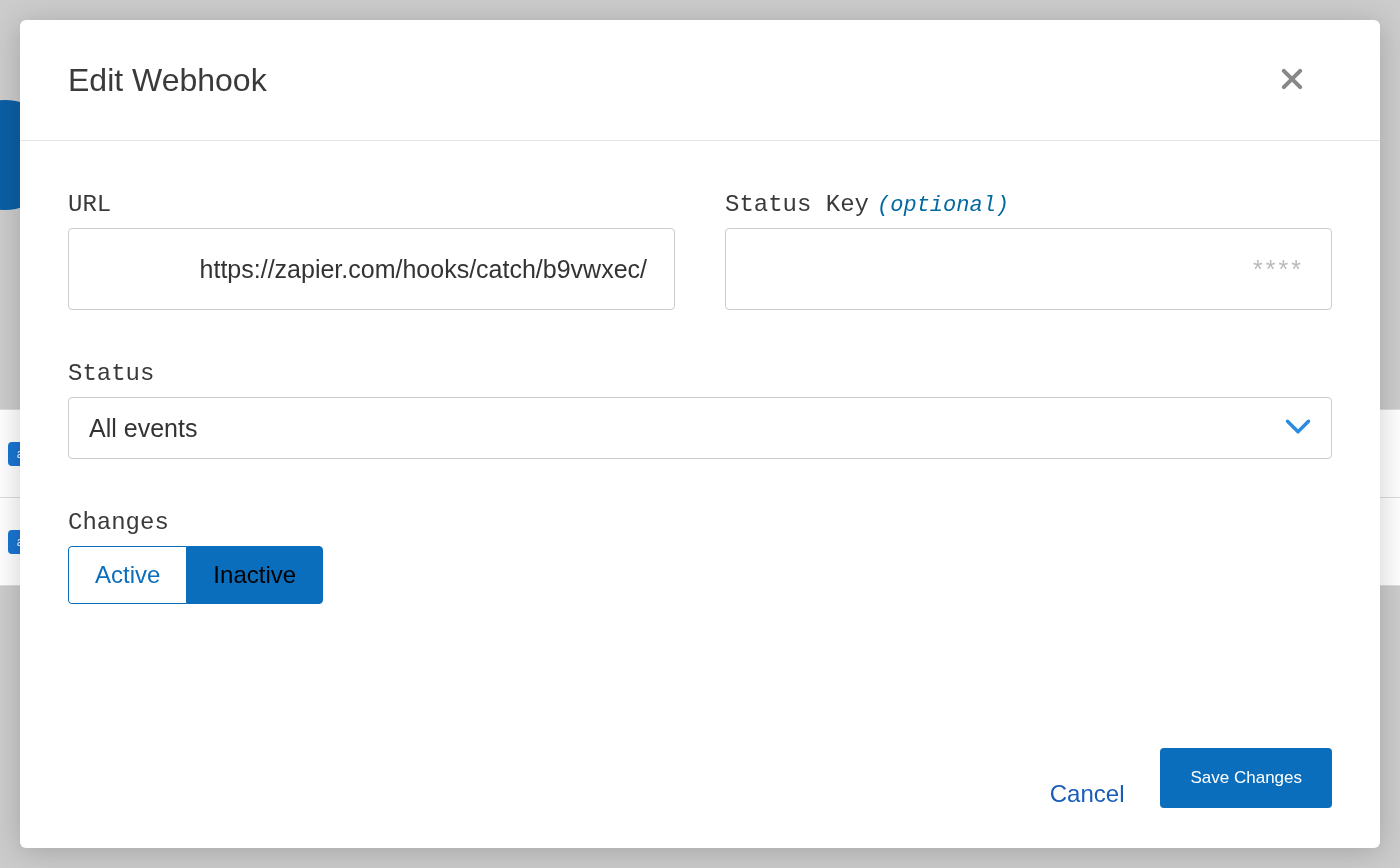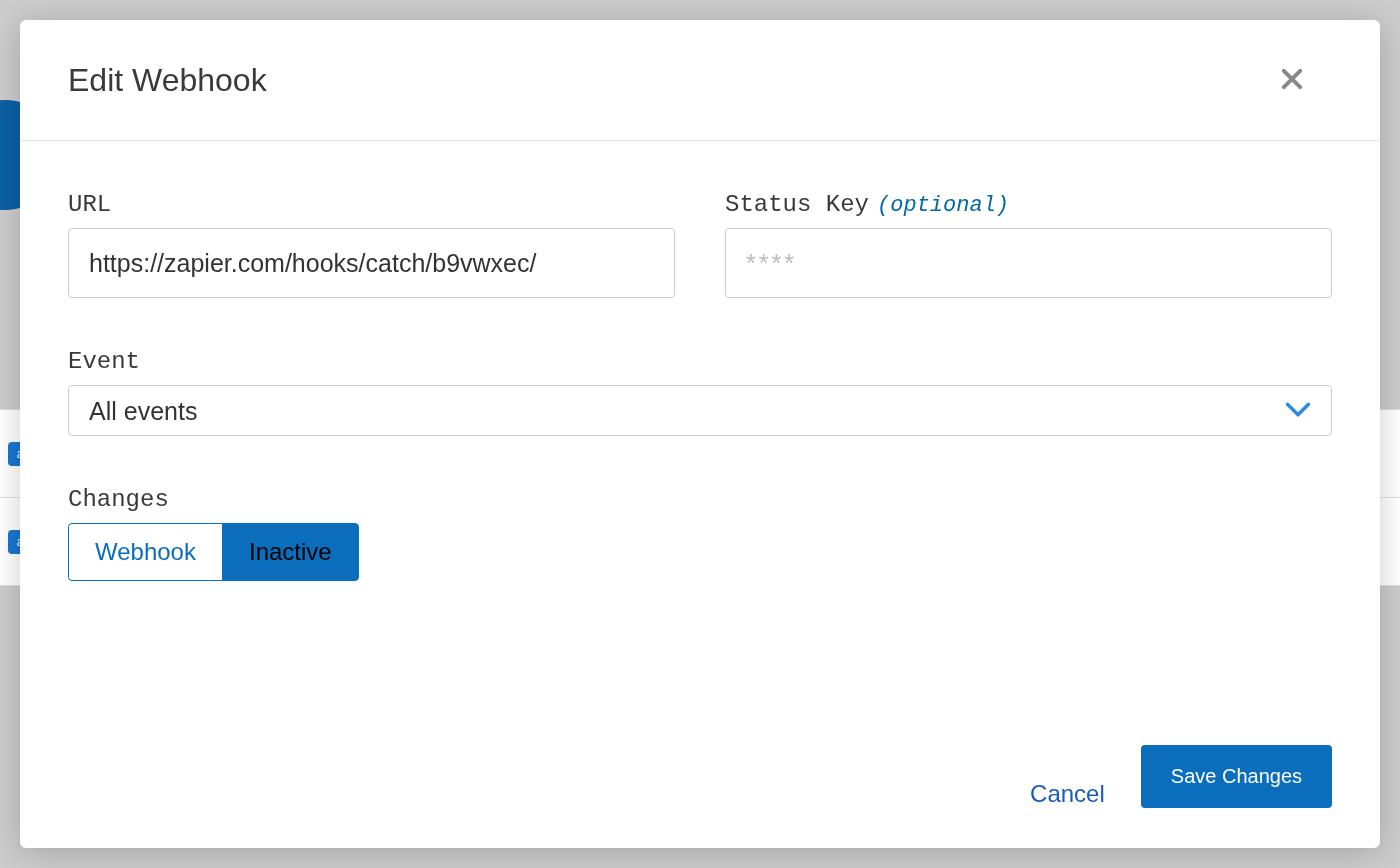--- a/index.html
+++ b/index.html
@@ -127,39 +127,40 @@
       align-items: baseline;
       gap: 8px;
       font-family: Liberation Mono, monospace;
     }
     .form-label-optional {
       font-size: 22px;
       color: #0369a1;
       font-style: italic;
     }
     .text-input {
-      height: 70px;
+      height: 82px;
       border: 1px solid #ccc;
       border-radius: 4px;
-      padding: 0 20px;
+      padding: 0 27px;
       font-size: 25px;
       color: #333;
       outline: none;
       width: 100%;
+      text-align: right;
     }
     .text-input::placeholder {
       color: #bbb;
       letter-spacing: 3px;
     }
     .select-wrapper {
       position: relative;
       width: 100%;
     }
     .select-input {
-      height: 51px;
+      height: 62px;
       border: 1px solid #ccc;
       border-radius: 4px;
       padding: 0 50px 0 20px;
       font-size: 25px;
       color: #333;
       outline: none;
       width: 100%;
       appearance: none;
       -webkit-appearance: none;
       background: #fff;
@@ -211,21 +212,21 @@
     .cancel-link {
       font-size: 24px;
       color: #1a5db8;
       cursor: pointer;
       background: none;
       border: none;
     }
     .save-btn {
       background: #0a6ebd;
       color: #fff;
-      font-size: 20px;
+      font-size: 17px;
       padding: 20px 30px;
       border: none;
       border-radius: 4px;
       cursor: pointer;
     }
   </style>
 </head>
 <body>
 
 <div class="backdrop">
@@ -265,39 +266,39 @@
         <label class="form-label">
           <span>Status Key</span>
           <span class="form-label-optional">(optional)</span>
         </label>
         <input type="text" class="text-input" placeholder="****" style="">
       </div>
     </div>
 
     <div class="form-row">
       <div class="form-col">
-        <label class="form-label">Event</label>
+        <label class="form-label">Status</label>
         <div class="select-wrapper">
           <select class="select-input">
             <option>All events</option>
           </select>
           <span class="select-chevron">
             <svg viewBox="0 0 24 16" fill="none" stroke="currentColor" stroke-width="3" stroke-linecap="round" stroke-linejoin="round">
               <polyline points="3,4 12,13 21,4"></polyline>
             </svg>
           </span>
         </div>
       </div>
     </div>
 
     <div class="form-row" style="margin-bottom:0;">
       <div class="form-col">
         <label class="form-label">Changes</label>
         <div class="toggle-group">
-          <button class="toggle-btn">Webhook</button>
+          <button class="toggle-btn">Active</button>
           <button class="toggle-btn active">Inactive</button>
         </div>
       </div>
     </div>
 
   </div>
 
   <div class="modal-footer">
     <button class="cancel-link">Cancel</button>
     <button class="save-btn">Save Changes</button>

